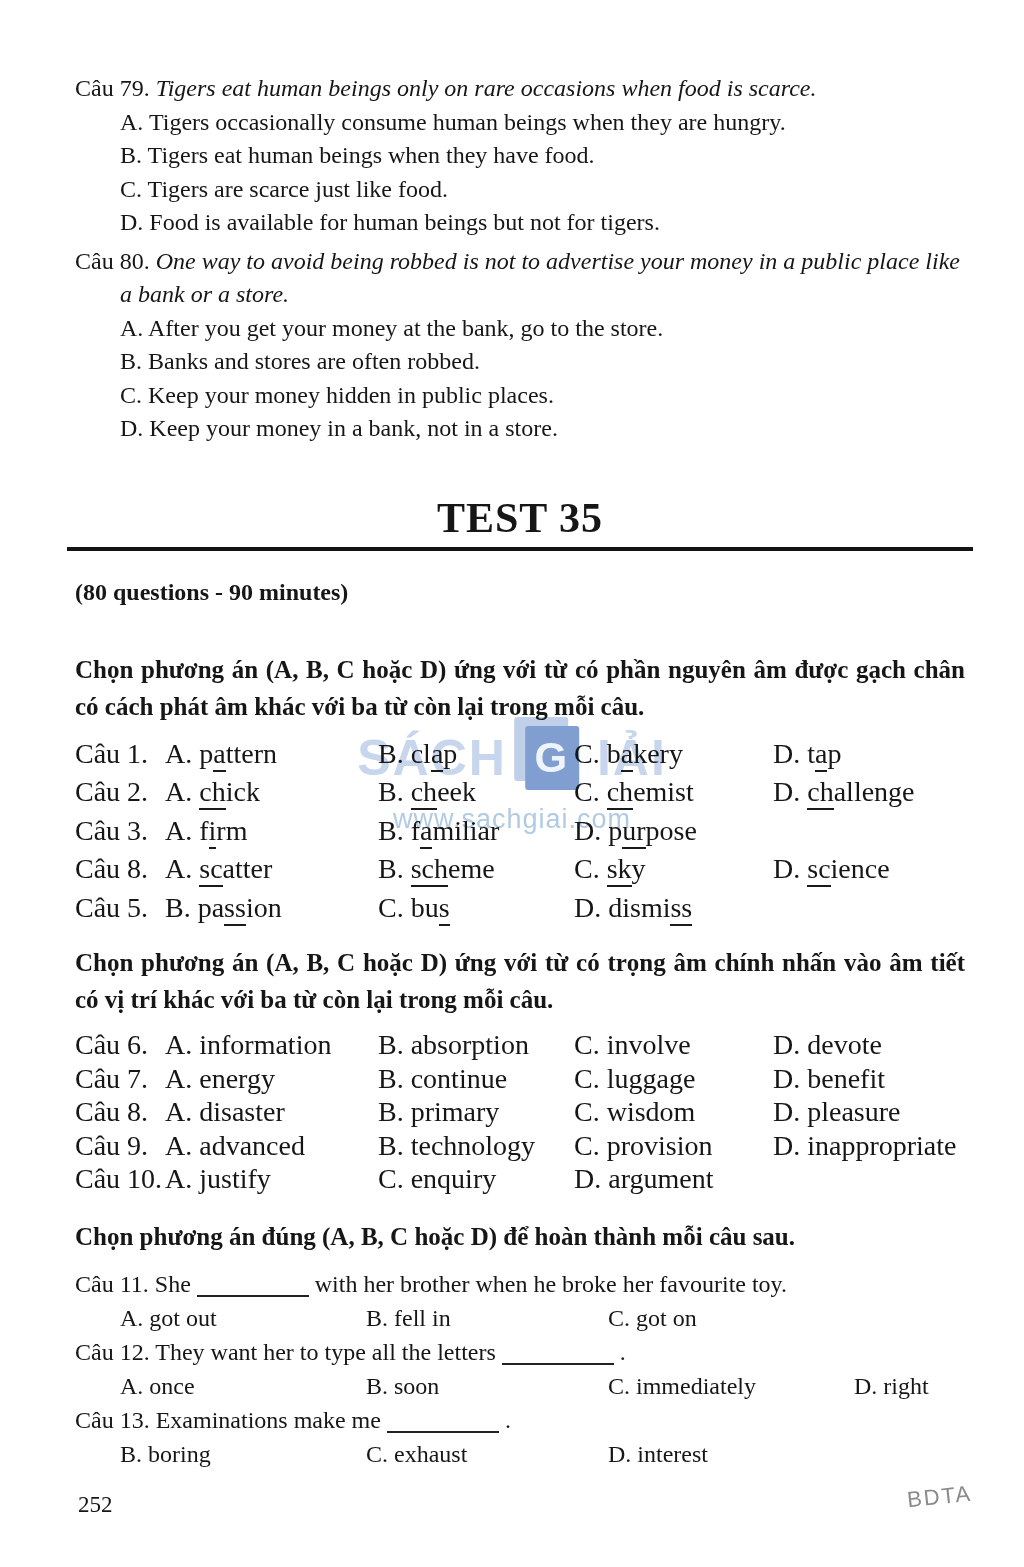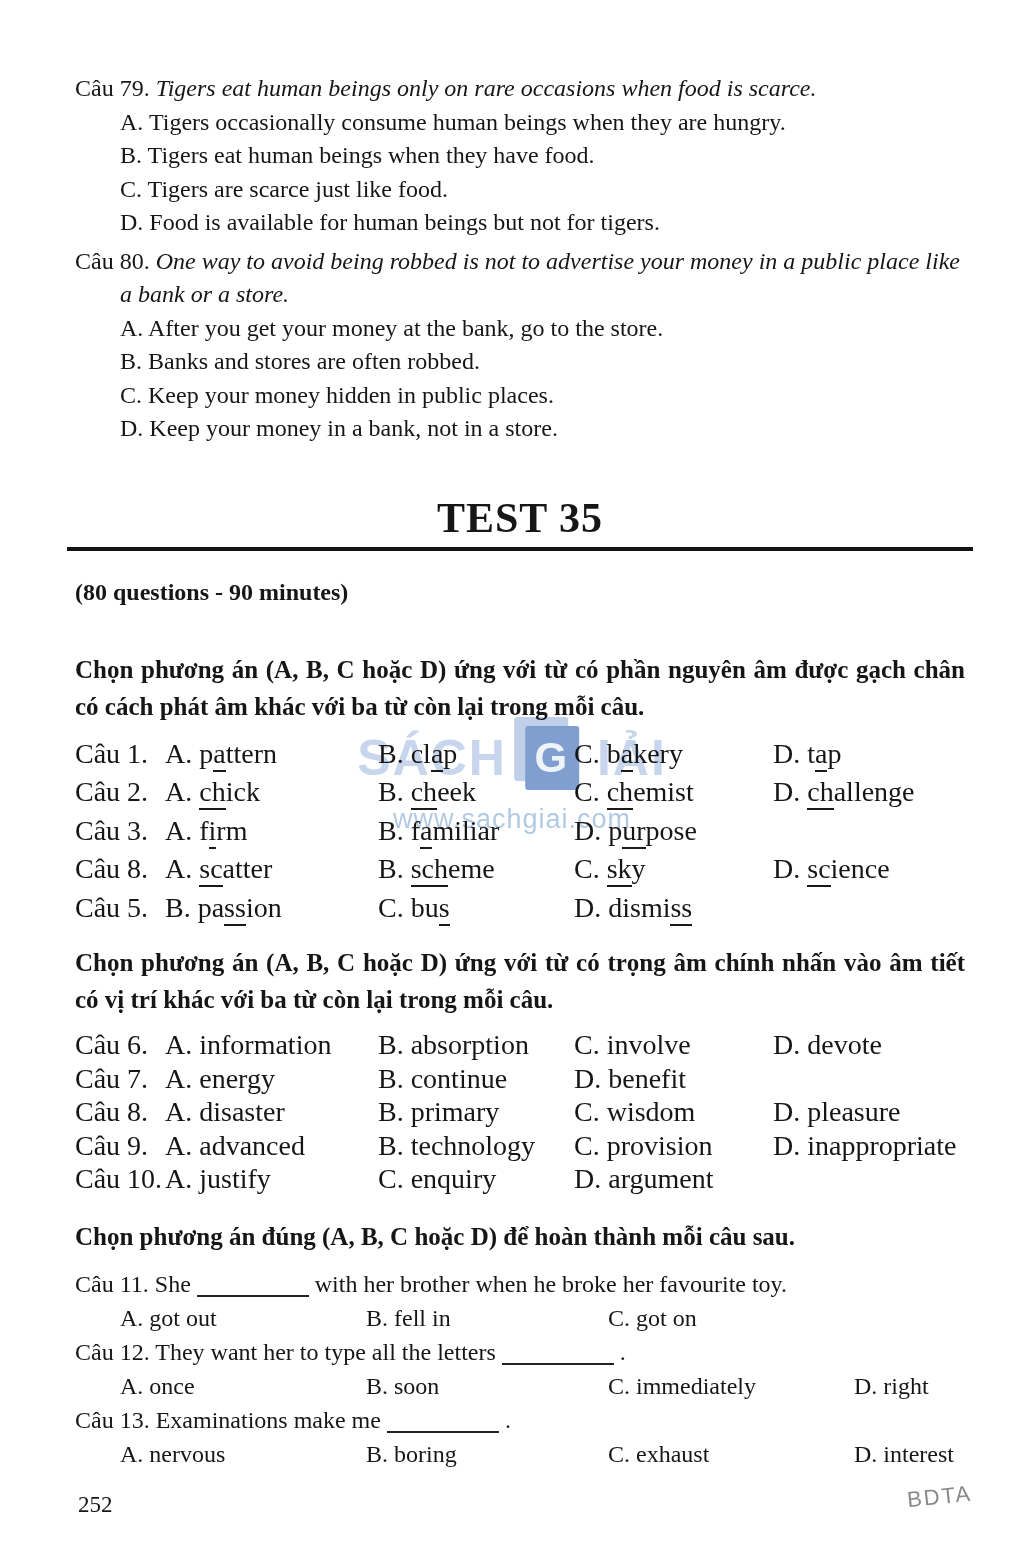--- a/index.html
+++ b/index.html
@@ -139,20 +139,21 @@
         <div class="cell">Câu 6.</div>
         <div class="cell">A. information</div>
         <div class="cell">B. absorption</div>
         <div class="cell">C. involve</div>
         <div class="cell">D. devote</div>
       </div>
       <div class="grid-row">
         <div class="cell">Câu 7.</div>
         <div class="cell">A. energy</div>
         <div class="cell">B. continue</div>
+        <div class="cell">C. luggage</div>
         <div class="cell">D. benefit</div>
       </div>
       <div class="grid-row">
         <div class="cell">Câu 8.</div>
         <div class="cell">A. disaster</div>
         <div class="cell">B. primary</div>
         <div class="cell">C. wisdom</div>
         <div class="cell">D. pleasure</div>
       </div>
       <div class="grid-row">
@@ -180,21 +181,20 @@
       </div>
       <div class="fq"><span>Câu 12. </span>They want her to type all the letters <span class="blank"></span> .</div>
       <div class="fq-opts">
         <div class="cell">A. once</div>
         <div class="cell">B. soon</div>
         <div class="cell">C. immediately</div>
         <div class="cell">D. right</div>
       </div>
       <div class="fq"><span>Câu 13. </span>Examinations make me <span class="blank"></span> .</div>
       <div class="fq-opts">
-        <div class="cell">A. nervous</div>
         <div class="cell">B. boring</div>
         <div class="cell">C. exhaust</div>
         <div class="cell">D. interest</div>
       </div>
     </section>
 </div>
 
 <div class="page-num">252</div>
 <div class="footer-right">BDTA</div>
 

